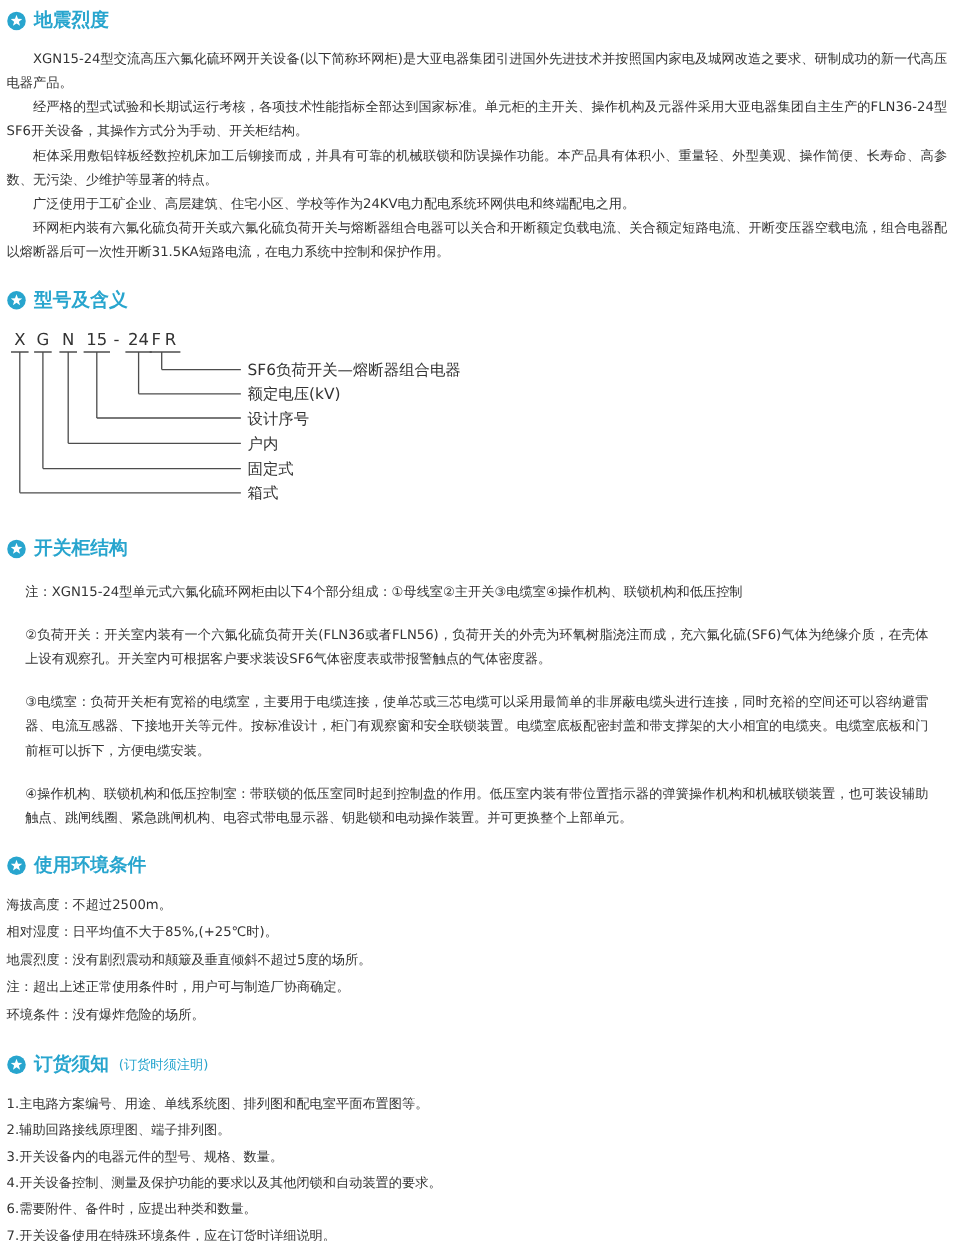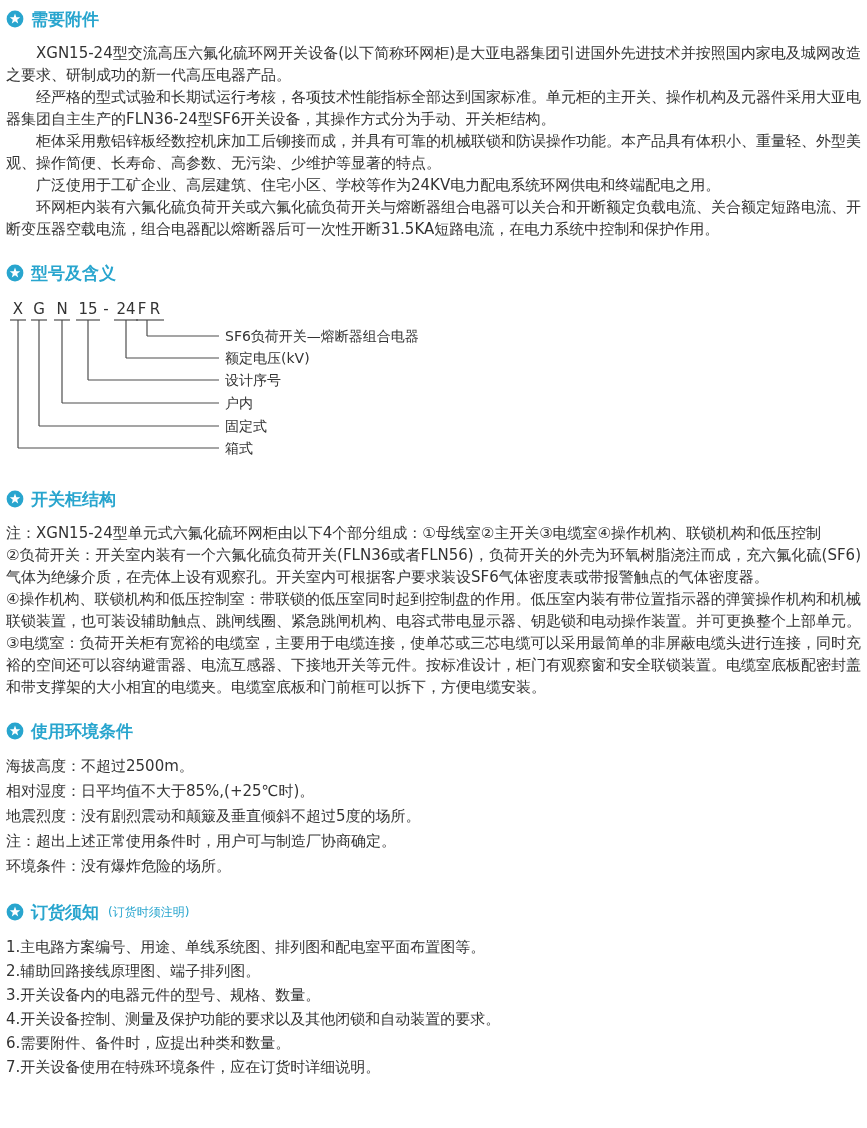--- a/index.html
+++ b/index.html
@@ -22,42 +22,42 @@
     line-height: 22px;
   }
   .sec-head .icon { width: 18px; height: 18px; flex: 0 0 auto; display: inline-block; }
   .sec-head .sub {
     font-size: 12px;
     font-weight: normal;
     color: #28a5ce;
     margin-left: 2px;
   }
   p.body {
-    font-size: 15px;
+    font-size: 12px;
     line-height: 22px;
     margin: 0;
     text-align: justify;
   }
   p.indent { text-indent: 2em; }
-  .struct p.body { margin: 0; }
+  .struct p.body { margin: 17px; }
   .env p.body { line-height: 25px; }
   .order p.body { line-height: 24px; }
   .model-diagram { margin: 4px 0 0 0; }
   .model-diagram text { font-family: "DejaVu Sans", "Liberation Sans", sans-serif; }
 </style>
 </head>
 <body>
 
 <div class="section">
   <h2 class="sec-head">
     <svg class="icon" viewBox="0 0 18 18">
       <circle cx="9" cy="9" r="8.4" fill="#28a5ce"></circle>
       <polygon fill="#ffffff" points="9,3.5 10.35,7.14 14.23,7.3 11.19,9.71 12.23,13.45 9,11.3 5.77,13.45 6.81,9.71 3.77,7.3 7.65,7.14"></polygon>
     </svg>
-    <span>需要附件</span>
+    <span>地震烈度</span>
   </h2>
   <p class="body indent">XGN15-24型交流高压六氟化硫环网开关设备(以下简称环网柜)是大亚电器集团引进国外先进技术并按照国内家电及城网改造之要求、研制成功的新一代高压电器产品。</p>
   <p class="body indent">经严格的型式试验和长期试运行考核，各项技术性能指标全部达到国家标准。单元柜的主开关、操作机构及元器件采用大亚电器集团自主生产的FLN36-24型SF6开关设备，其操作方式分为手动、开关柜结构。</p>
   <p class="body indent">柜体采用敷铝锌板经数控机床加工后铆接而成，并具有可靠的机械联锁和防误操作功能。本产品具有体积小、重量轻、外型美观、操作简便、长寿命、高参数、无污染、少维护等显著的特点。</p>
   <p class="body indent">广泛使用于工矿企业、高层建筑、住宅小区、学校等作为24KV电力配电系统环网供电和终端配电之用。</p>
   <p class="body indent">环网柜内装有六氟化硫负荷开关或六氟化硫负荷开关与熔断器组合电器可以关合和开断额定负载电流、关合额定短路电流、开断变压器空载电流，组合电器配以熔断器后可一次性开断31.5KA短路电流，在电力系统中控制和保护作用。</p>
 </div>
 
 <div class="section">
   <h2 class="sec-head">
@@ -117,22 +117,22 @@
 <div class="section struct">
   <h2 class="sec-head">
     <svg class="icon" viewBox="0 0 18 18">
       <circle cx="9" cy="9" r="8.4" fill="#28a5ce"></circle>
       <polygon fill="#ffffff" points="9,3.5 10.35,7.14 14.23,7.3 11.19,9.71 12.23,13.45 9,11.3 5.77,13.45 6.81,9.71 3.77,7.3 7.65,7.14"></polygon>
     </svg>
     <span>开关柜结构</span>
   </h2>
   <p class="body">注：XGN15-24型单元式六氟化硫环网柜由以下4个部分组成：①母线室②主开关③电缆室④操作机构、联锁机构和低压控制</p>
   <p class="body">②负荷开关：开关室内装有一个六氟化硫负荷开关(FLN36或者FLN56)，负荷开关的外壳为环氧树脂浇注而成，充六氟化硫(SF6)气体为绝缘介质，在壳体上设有观察孔。开关室内可根据客户要求装设SF6气体密度表或带报警触点的气体密度器。</p>
+  <p class="body">③电缆室：负荷开关柜有宽裕的电缆室，主要用于电缆连接，使单芯或三芯电缆可以采用最简单的非屏蔽电缆头进行连接，同时充裕的空间还可以容纳避雷器、电流互感器、下接地开关等元件。按标准设计，柜门有观察窗和安全联锁装置。电缆室底板配密封盖和带支撑架的大小相宜的电缆夹。电缆室底板和门前框可以拆下，方便电缆安装。</p>
   <p class="body">④操作机构、联锁机构和低压控制室：带联锁的低压室同时起到控制盘的作用。低压室内装有带位置指示器的弹簧操作机构和机械联锁装置，也可装设辅助触点、跳闸线圈、紧急跳闸机构、电容式带电显示器、钥匙锁和电动操作装置。并可更换整个上部单元。</p>
-  <p class="body">③电缆室：负荷开关柜有宽裕的电缆室，主要用于电缆连接，使单芯或三芯电缆可以采用最简单的非屏蔽电缆头进行连接，同时充裕的空间还可以容纳避雷器、电流互感器、下接地开关等元件。按标准设计，柜门有观察窗和安全联锁装置。电缆室底板配密封盖和带支撑架的大小相宜的电缆夹。电缆室底板和门前框可以拆下，方便电缆安装。</p>
 </div>
 
 <div class="section env">
   <h2 class="sec-head">
     <svg class="icon" viewBox="0 0 18 18">
       <circle cx="9" cy="9" r="8.4" fill="#28a5ce"></circle>
       <polygon fill="#ffffff" points="9,3.5 10.35,7.14 14.23,7.3 11.19,9.71 12.23,13.45 9,11.3 5.77,13.45 6.81,9.71 3.77,7.3 7.65,7.14"></polygon>
     </svg>
     <span>使用环境条件</span>
   </h2>

